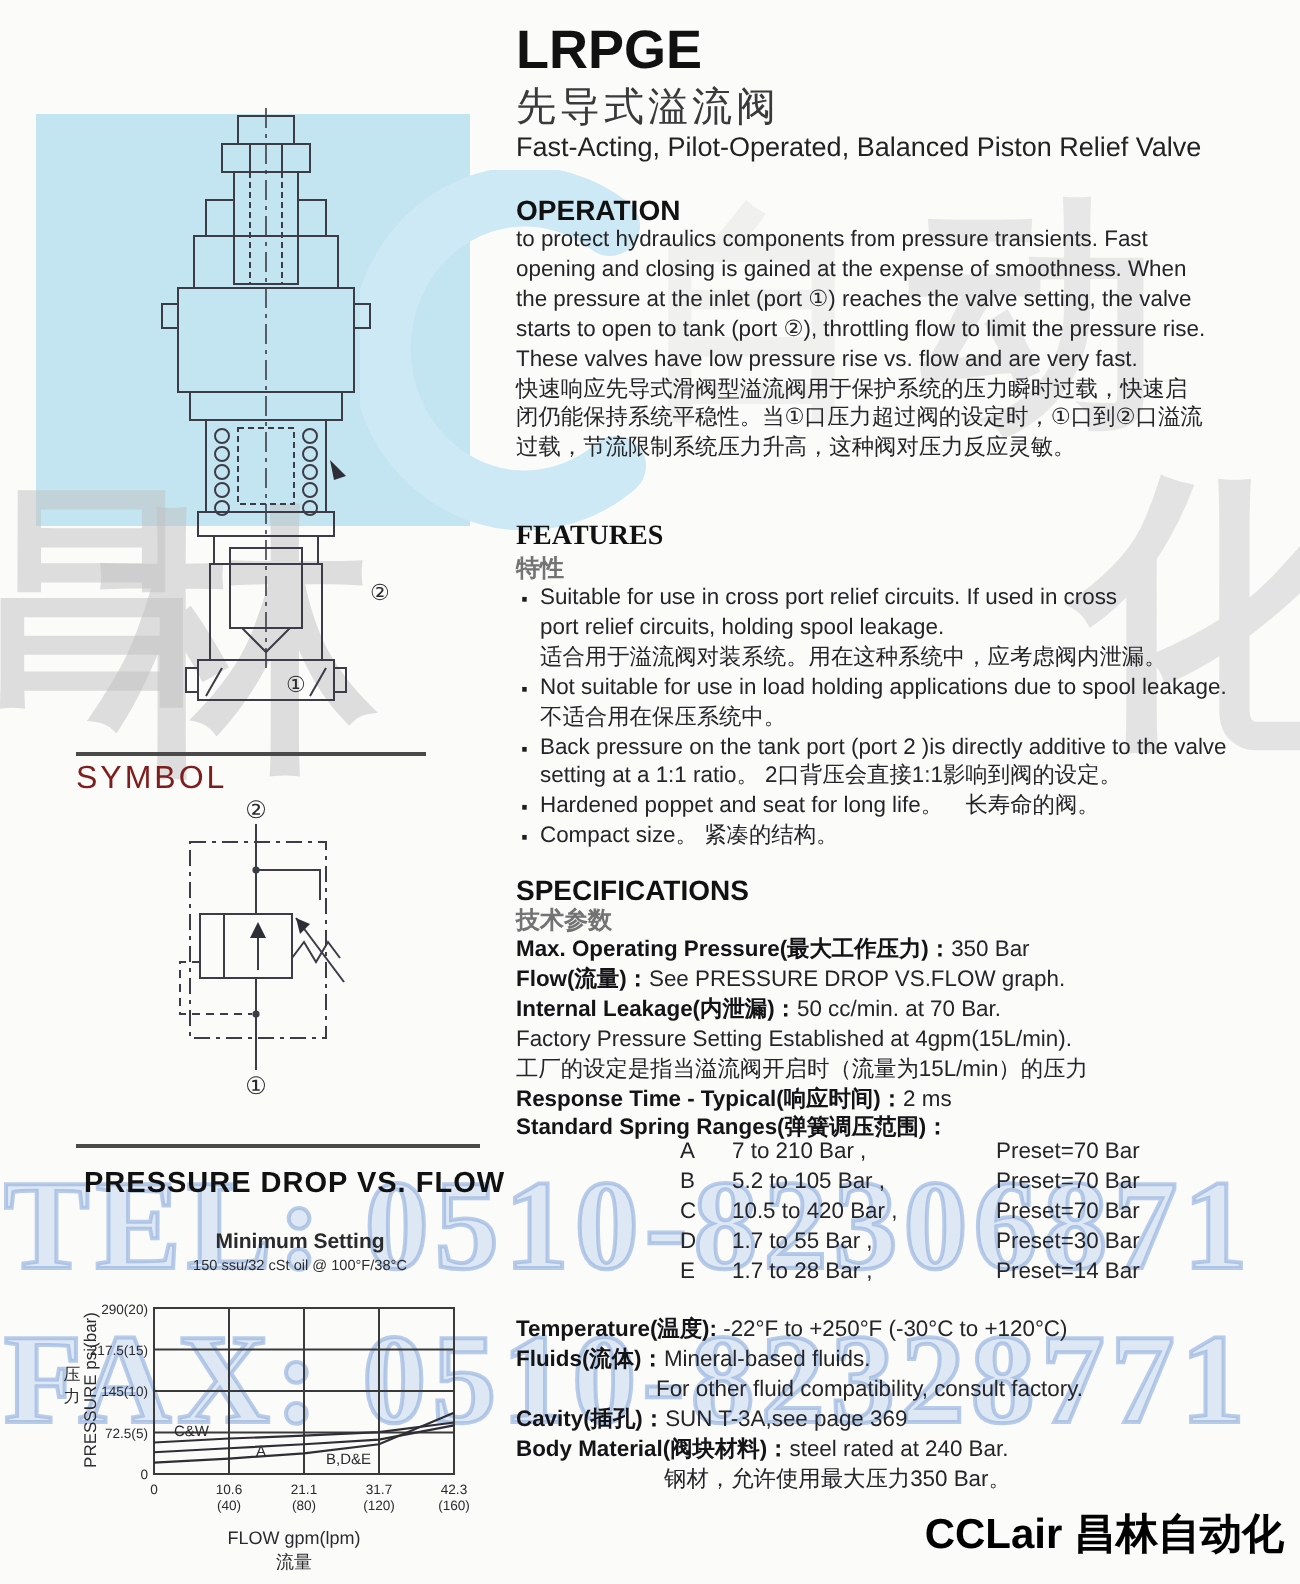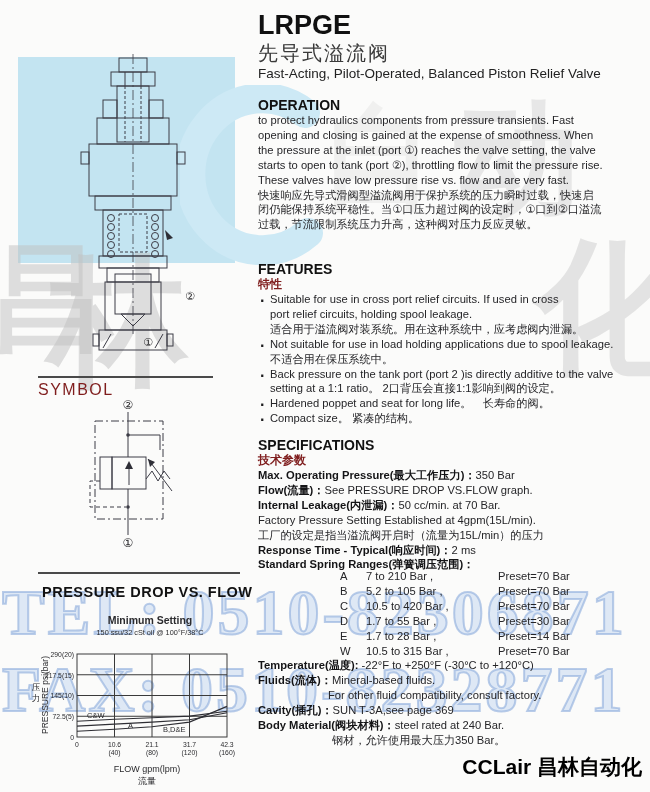--- a/index.html
+++ b/index.html
@@ -12,21 +12,21 @@
           font-size:64px;font-weight:bold;letter-spacing:3px;white-space:nowrap;
           color:rgba(199,217,241,0.55);-webkit-text-stroke:2px rgba(140,172,220,0.6);}
   .wm-ch{font-weight:bold;color:#c1c1c1;font-family:"DejaVu Sans",sans-serif;line-height:1;}
   
   .model{font-size:27px;font-weight:bold;color:#111;}
   .model-zh{font-size:15px;font-weight:bold;color:#222;}
   .prod-zh{font-size:20px;color:#3a3a3a;letter-spacing:2px;}
   .prod-en{font-size:13.5px;color:#222;}
   
   .sec-title{font-size:14px;font-weight:bold;color:#111;}
-  .sec-title-zh{font-size:12px;font-weight:bold;color:#7f1d1d;}
+  .sec-title-zh{font-size:12px;font-weight:bold;color:#737373;}
   .ln{font-size:11.2px;line-height:14.9px;white-space:nowrap;color:#252528;}
   .feat{padding-left:12px;position:relative;}
   .feat:before{content:"·";position:absolute;left:2px;top:0;font-weight:bold;}
   .spec b{font-weight:bold;color:#141416;}
   .tbl-code{display:inline-block;width:26px;}
   .tbl-range{display:inline-block;width:132px;}
   
   .hr{background:#4a4a4a;height:2px;}
   .symbol-title{font-size:16px;letter-spacing:1.5px;color:#7f1d1d;}
   .chart-title{font-size:14.5px;font-weight:bold;letter-spacing:0.5px;color:#111;}
@@ -62,21 +62,21 @@
     <div class="ln">to protect hydraulics components from pressure transients. Fast</div>
     <div class="ln">opening and closing is gained at the expense of smoothness. When</div>
     <div class="ln">the pressure at the inlet (port ①) reaches the valve setting, the valve</div>
     <div class="ln">starts to open to tank (port ②), throttling flow to limit the pressure rise.</div>
     <div class="ln">These valves have low pressure rise vs. flow and are very fast.</div>
     <div class="ln">快速响应先导式滑阀型溢流阀用于保护系统的压力瞬时过载，快速启</div>
     <div class="ln">闭仍能保持系统平稳性。当①口压力超过阀的设定时，①口到②口溢流</div>
     <div class="ln">过载，节流限制系统压力升高，这种阀对压力反应灵敏。</div>
   </div>
 
-  <div class="abs sec-title" style="left:258px;top:261px;">FEATURES</div>
+  <div class="abs sec-title" style="left:258px;top:261px;font-family:Liberation Serif, serif;">FEATURES</div>
   <div class="abs sec-title-zh" style="left:258px;top:276px;">特性</div>
   <div class="abs" style="left:258px;top:292px;">
     <div class="feat">
       <div class="ln">Suitable for use in cross port relief circuits. If used in cross</div>
       <div class="ln">port relief circuits, holding spool leakage.</div>
       <div class="ln">适合用于溢流阀对装系统。用在这种系统中，应考虑阀内泄漏。</div>
     </div>
     <div class="feat">
       <div class="ln">Not suitable for use in load holding applications due to spool leakage.</div>
       <div class="ln">不适合用在保压系统中。</div>
@@ -104,21 +104,20 @@
     <div class="ln"><b>Response Time - Typical(响应时间)：</b><span>2 ms</span></div>
     <div class="ln"><b>Standard Spring Ranges(弹簧调压范围)：</b></div>
   </div>
 
   <div class="abs" style="left:340px;top:569px;">
     <div class="ln"><span class="tbl-code">A</span><span class="tbl-range">7 to 210 Bar ,</span><span>Preset=70 Bar</span></div>
     <div class="ln"><span class="tbl-code">B</span><span class="tbl-range">5.2 to 105 Bar ,</span><span>Preset=70 Bar</span></div>
     <div class="ln"><span class="tbl-code">C</span><span class="tbl-range">10.5 to 420 Bar ,</span><span>Preset=70 Bar</span></div>
     <div class="ln"><span class="tbl-code">D</span><span class="tbl-range">1.7 to 55 Bar ,</span><span>Preset=30 Bar</span></div>
     <div class="ln"><span class="tbl-code">E</span><span class="tbl-range">1.7 to 28 Bar ,</span><span>Preset=14 Bar</span></div>
-    <div class="ln"><span class="tbl-code">W</span><span class="tbl-range">10.5 to 315 Bar ,</span><span>Preset=70 Bar</span></div>
   </div>
 
   <div class="abs spec" style="left:258px;top:658px;">
     <div class="ln"><b>Temperature(温度):</b><span> -22°F to +250°F (-30°C to +120°C)</span></div>
     <div class="ln"><b>Fluids(流体)：</b><span>Mineral-based fluids.</span></div>
     <div class="ln" style="padding-left:70px;"><span>For other fluid compatibility, consult factory.</span></div>
     <div class="ln"><b>Cavity(插孔)：</b><span>SUN T-3A,see page 369</span></div>
     <div class="ln"><b>Body Material(阀块材料)：</b><span>steel rated at 240 Bar.</span></div>
     <div class="ln" style="padding-left:74px;"><span>钢材，允许使用最大压力350 Bar。</span></div>
   </div>

